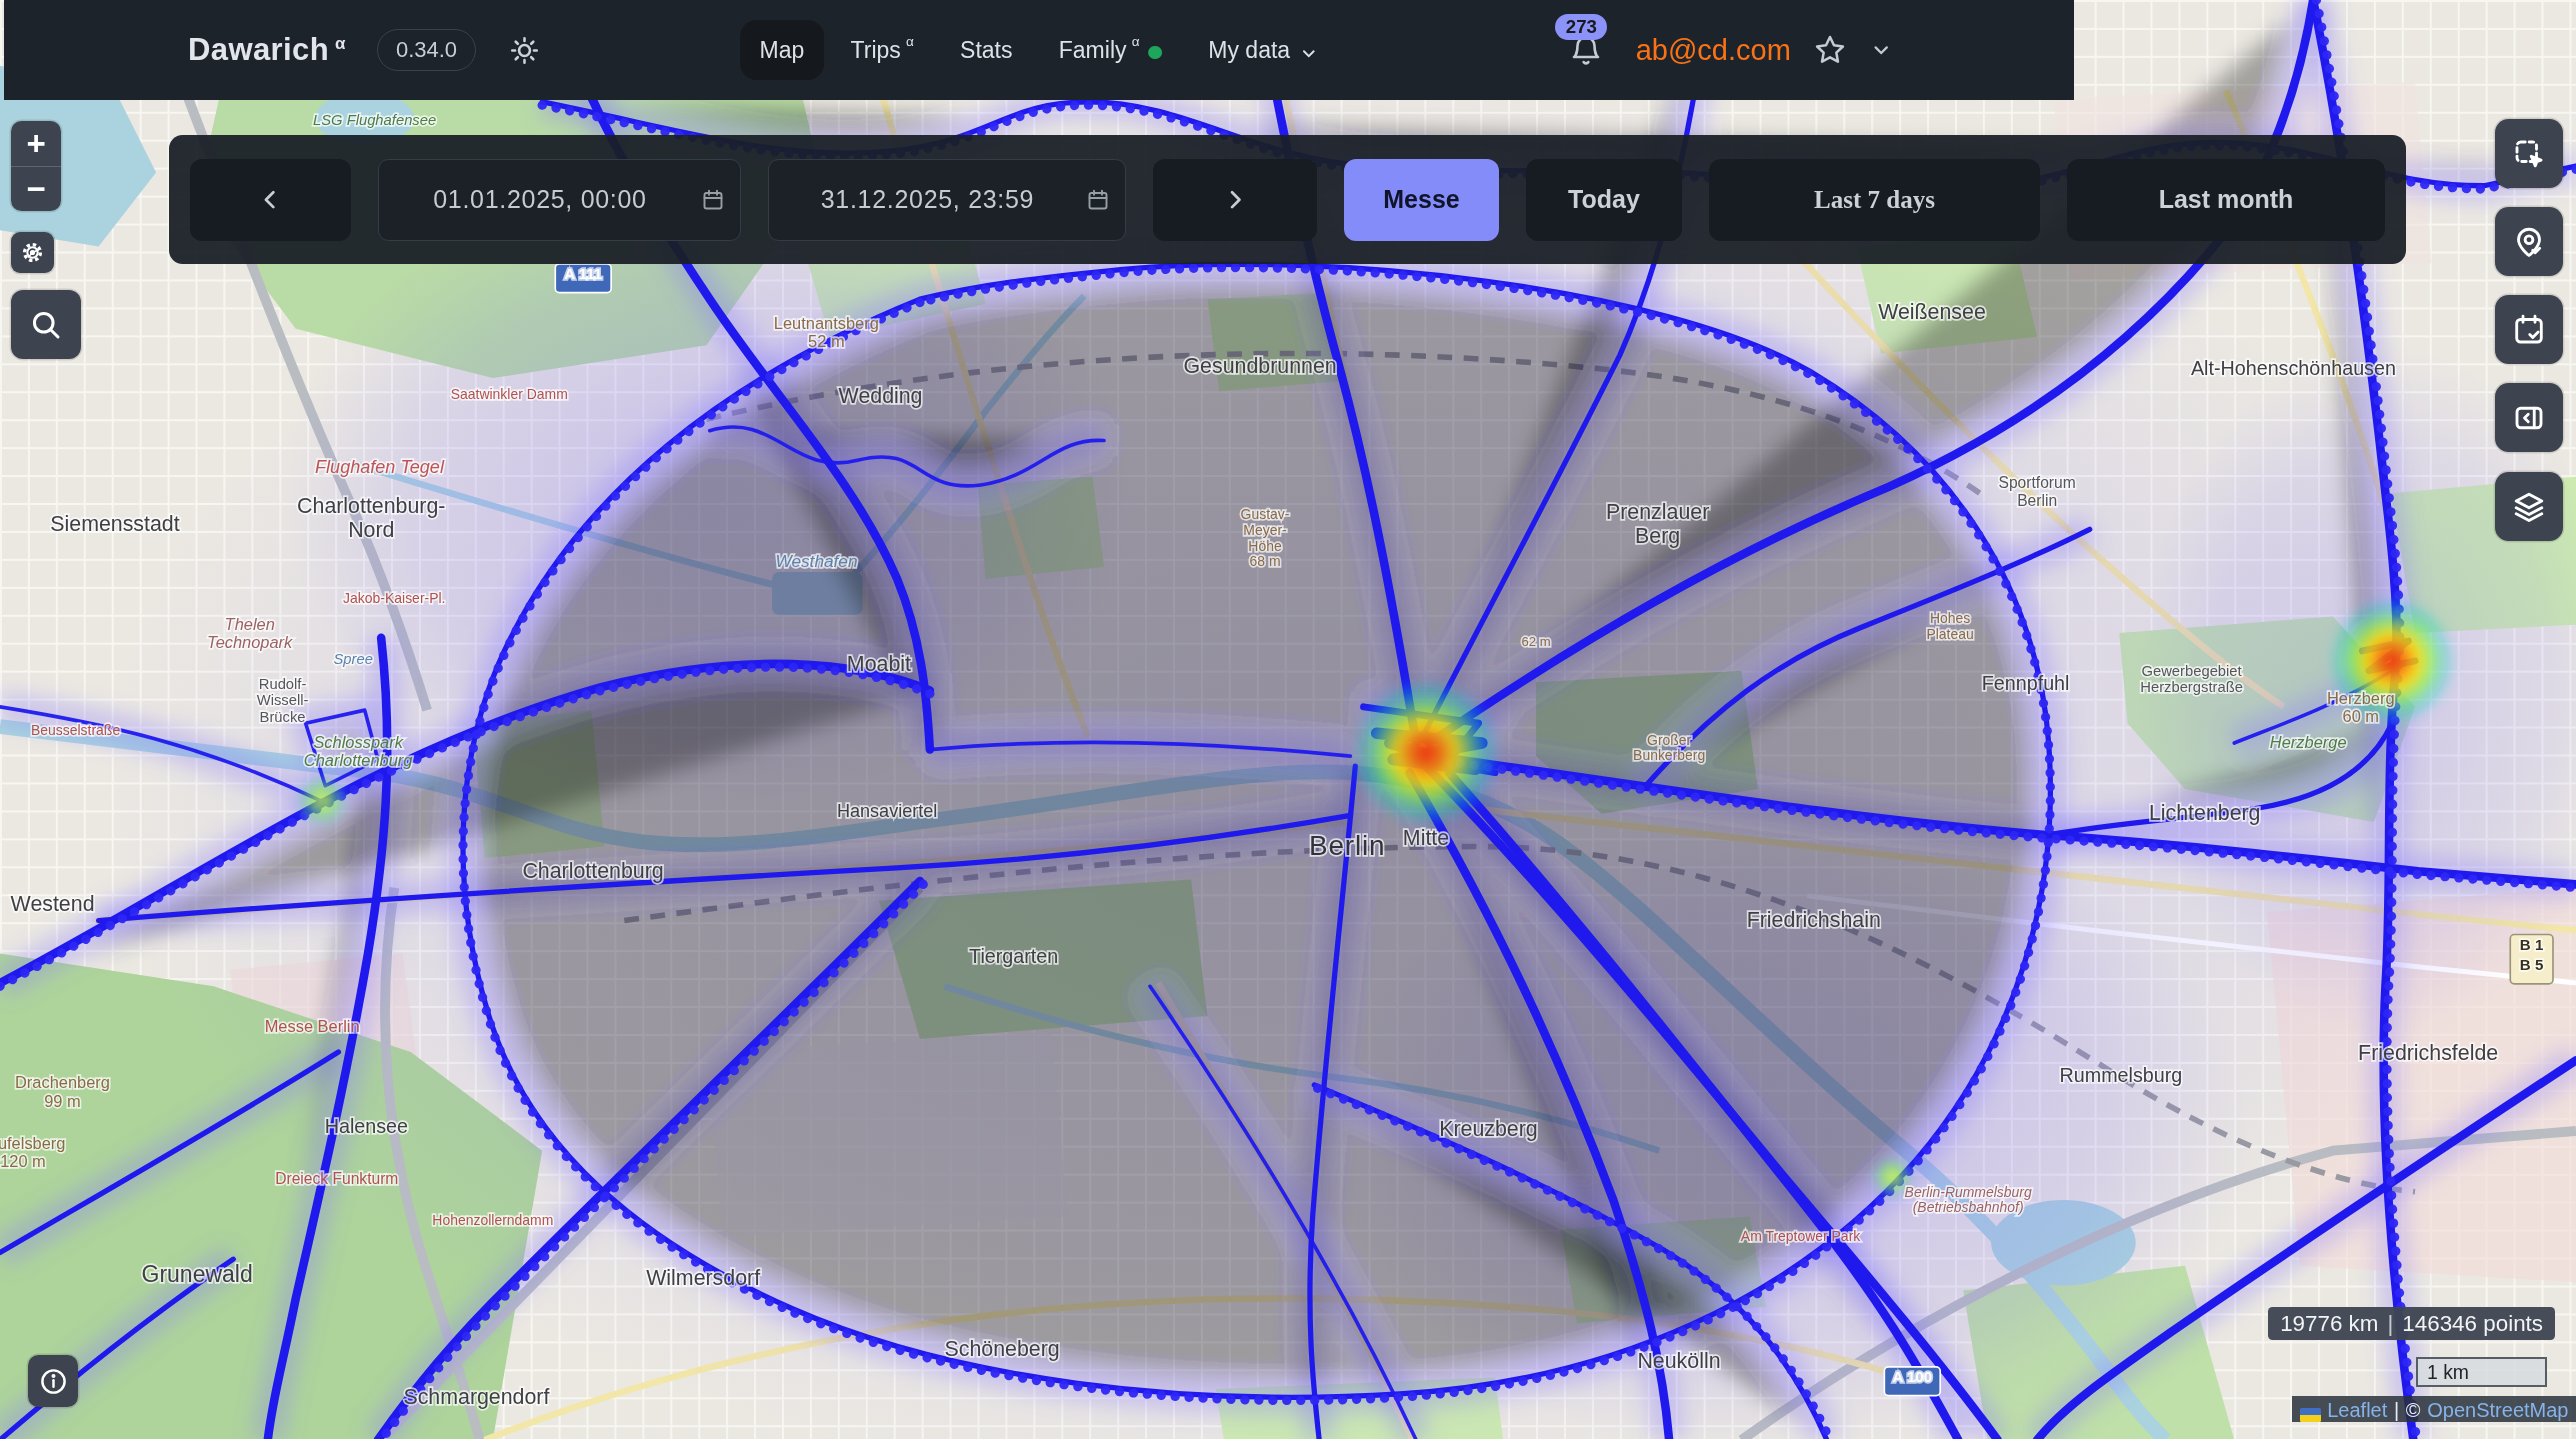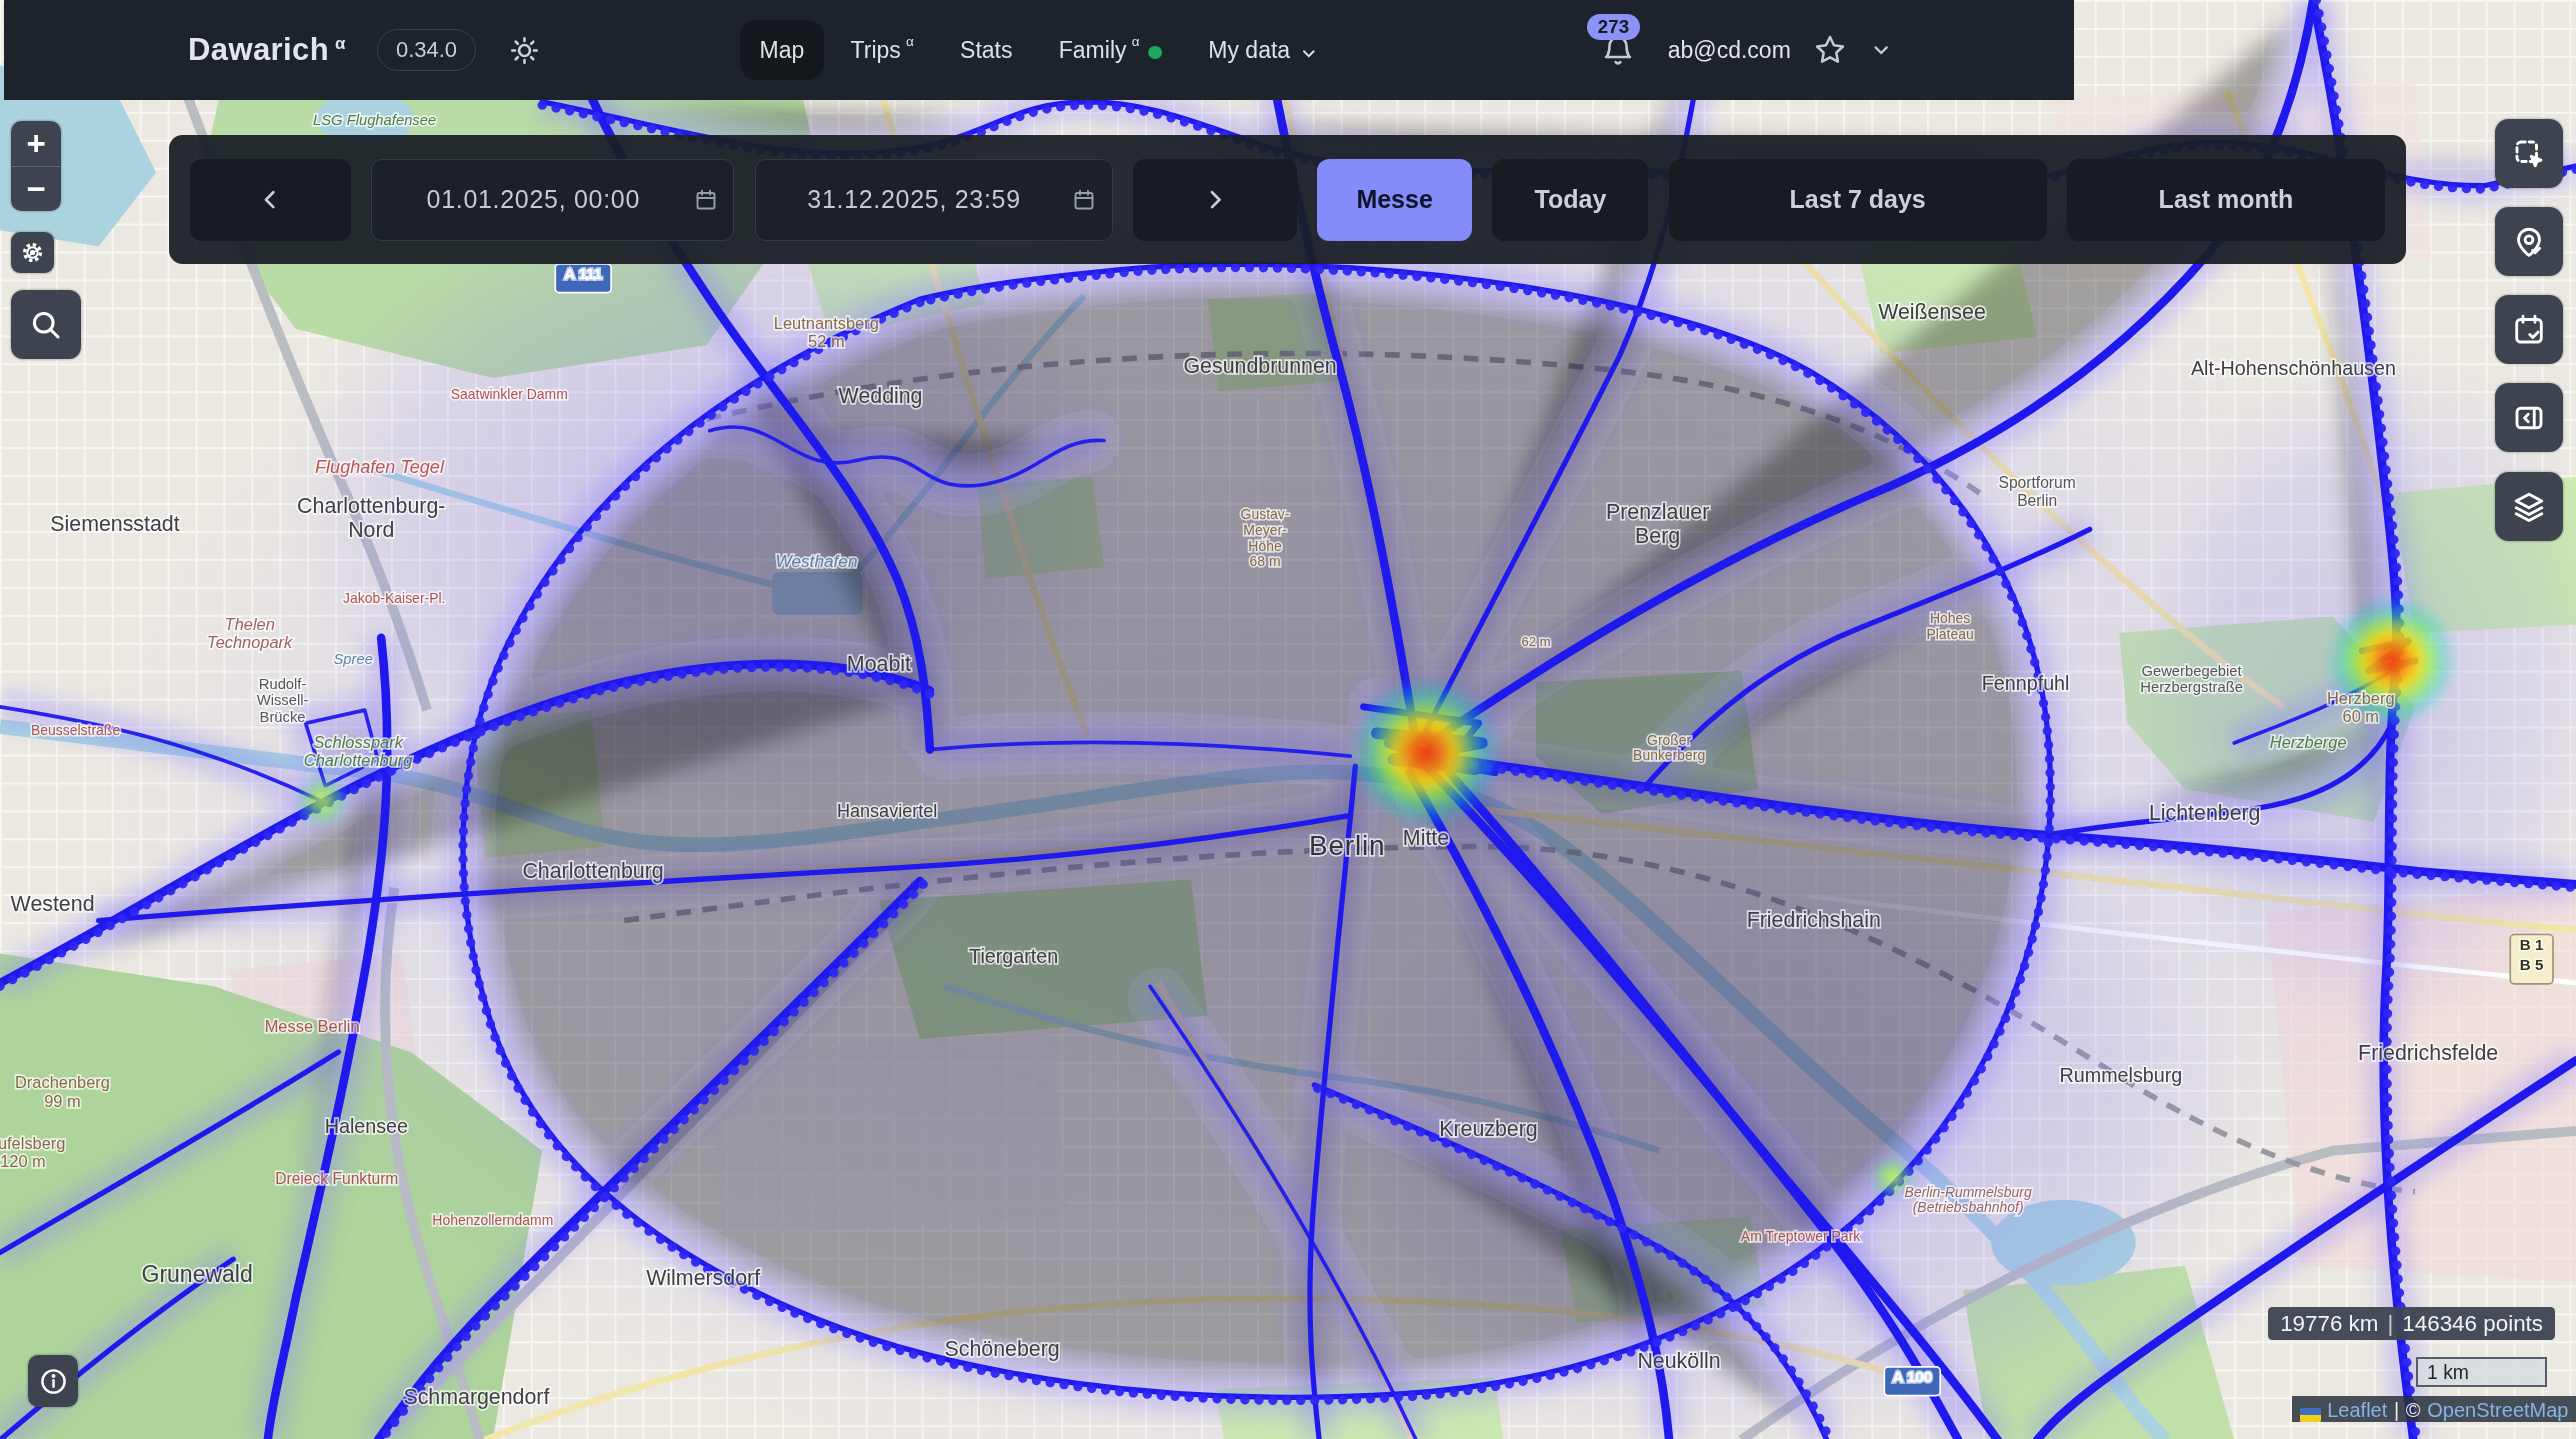--- a/index.html
+++ b/index.html
@@ -41,40 +41,40 @@
   .nav-item { display:flex; align-items:flex-start; background:none; border:none; color:#dde2e8;
     font-size:23px; font-family:inherit; padding:16.4px 19.4px; border-radius:16.4px; cursor:pointer; }
   .nav-item.active { background:#15191e; }
   .nav-item sup { font-size:13.5px; margin-left:5.2px; margin-top:-3px; }
   .family-dot { width:13.5px; height:13.5px; border-radius:50%; background:#1ea75c; margin:9px 0 0 9px; }
   .nav-item .chev { margin:7.5px 0 0 9px; }
   .nav-right { position:absolute; right:182px; top:0; height:100px; display:flex; align-items:center; gap:22.4px; }
   .bell-wrap { position:relative; margin-right:10.5px; cursor:pointer; }
   .notif-badge { position:absolute; left:-13.5px; top:-19.4px; background:#8b93f8; color:#171a1f;
     font-size:18.7px; font-weight:bold; border-radius:747px; padding:2.2px 10.5px; }
-  .email { font-size:23px; color:#e5e5e5; }
+  .email { font-size:29px; color:#f97316; }
 
   
   #toolbar { position:absolute; left:169px; top:135px; width:2237px; height:129px;
     background:rgba(25,31,38,.94); border-radius:13.5px; z-index:20;
     display:flex; align-items:center; justify-content:space-between; padding:0 21px; }
   .tb-btn { height:82px; border:none; border-radius:12px; background:#171c22; color:#ccd1d8;
     font-size:25px; font-weight:600; font-family:inherit; cursor:pointer;
     display:flex; align-items:center; justify-content:center; }
   .tb-nav { width:161px; }
   .tb-nav2 { width:164px; }
   .date-wrap { position:relative; width:363px; height:82px; }
   .date-wrap.w2 { width:358px; }
   .date-wrap input { width:100%; height:100%; background:#1b2127; border:1.5px solid #343d46;
     border-radius:10.5px; color:#c6cbd2; font-size:25px; font-family:inherit; text-align:center;
     padding-right:39px; letter-spacing:0.7px; }
   .date-cal { position:absolute; right:16.4px; top:50%; transform:translateY(-50%); opacity:.85; pointer-events:none; }
   .tb-search { width:155px; background:#838cf9; color:#10142a; }
   .tb-today { width:156px; }
-  .tb-7 { width:378px; }
+  .tb-7 { width:331px;font-family:Liberation Serif, serif; }
   .tb-month { width:318px; }
 
   
   .mbtn { position:absolute; background:#3d4450; border:none; border-radius:12px; cursor:pointer;
     display:flex; align-items:center; justify-content:center; color:#fff; z-index:15;
     box-shadow:0 0 0 1.5px rgba(0,0,0,.12); }
   #zoom-ctrl { position:absolute; left:11.2px; top:121px; width:50px; height:90px; background:#3d4450;
     border-radius:10.5px; z-index:15; display:flex; flex-direction:column; box-shadow:0 0 0 1.5px rgba(0,0,0,.12); }
   #zoom-ctrl button { flex:1; background:none; border:none; color:#fff; font-size:33px; font-weight:bold;
     cursor:pointer; line-height:1; }

